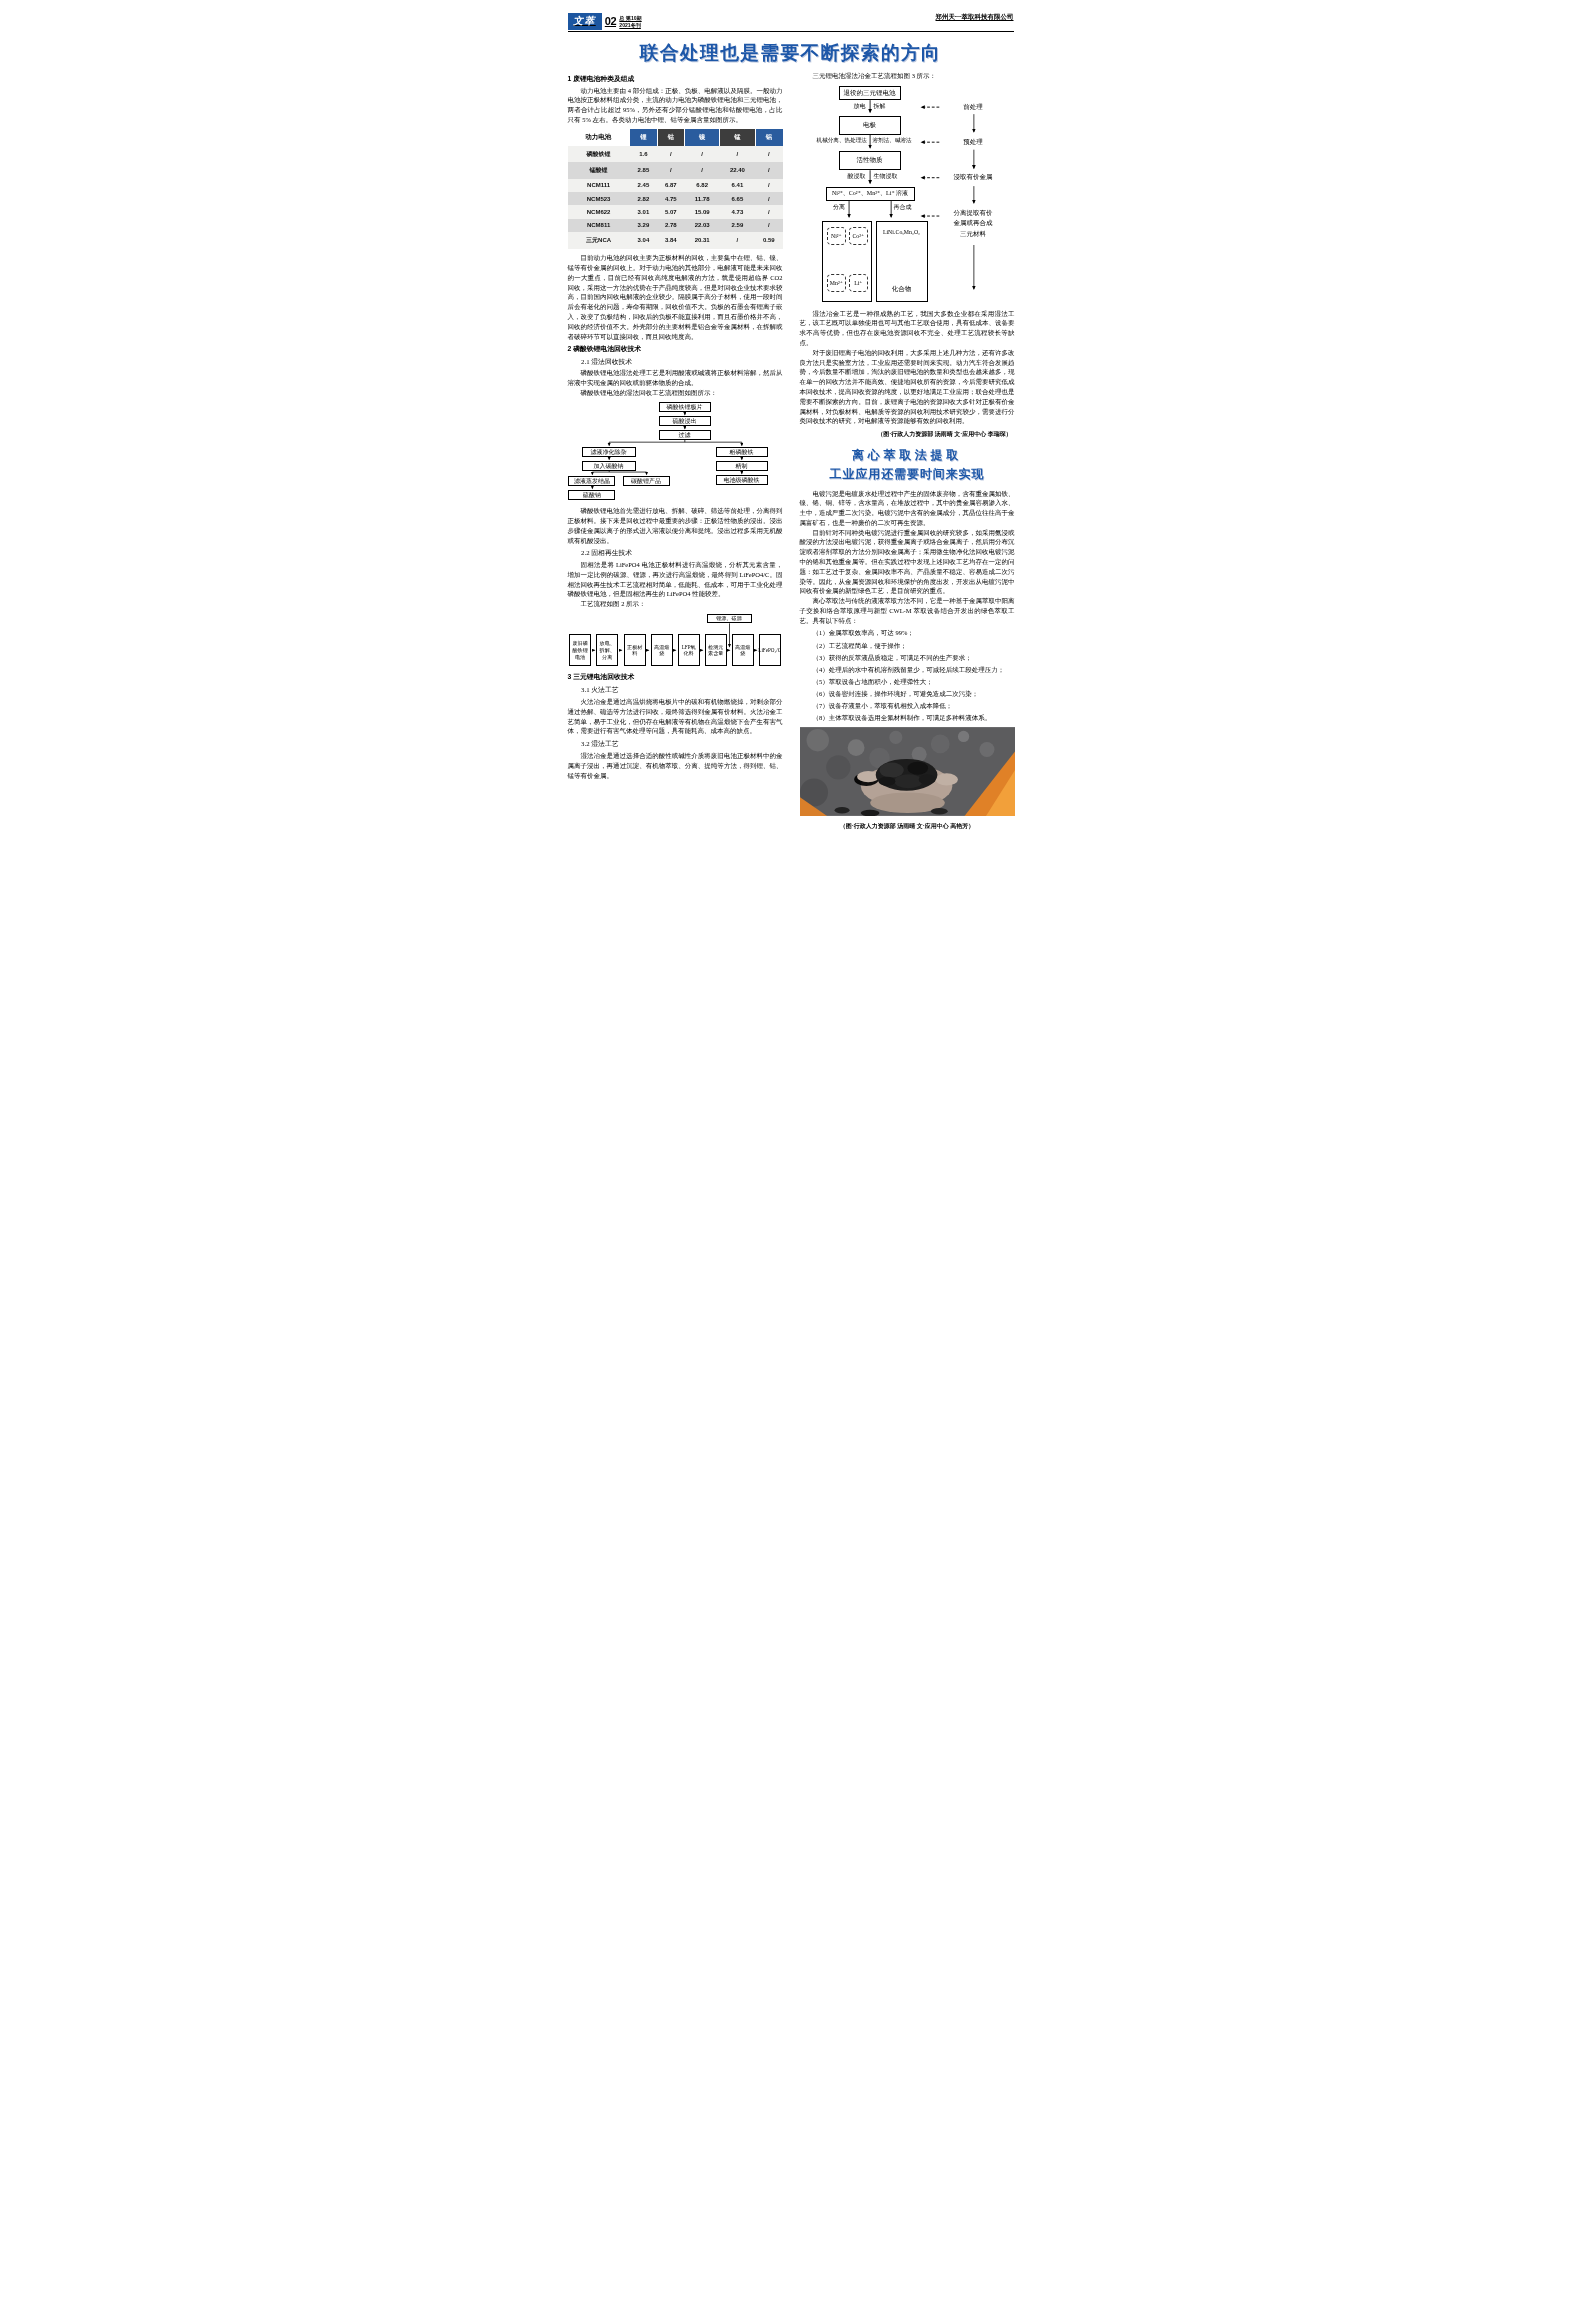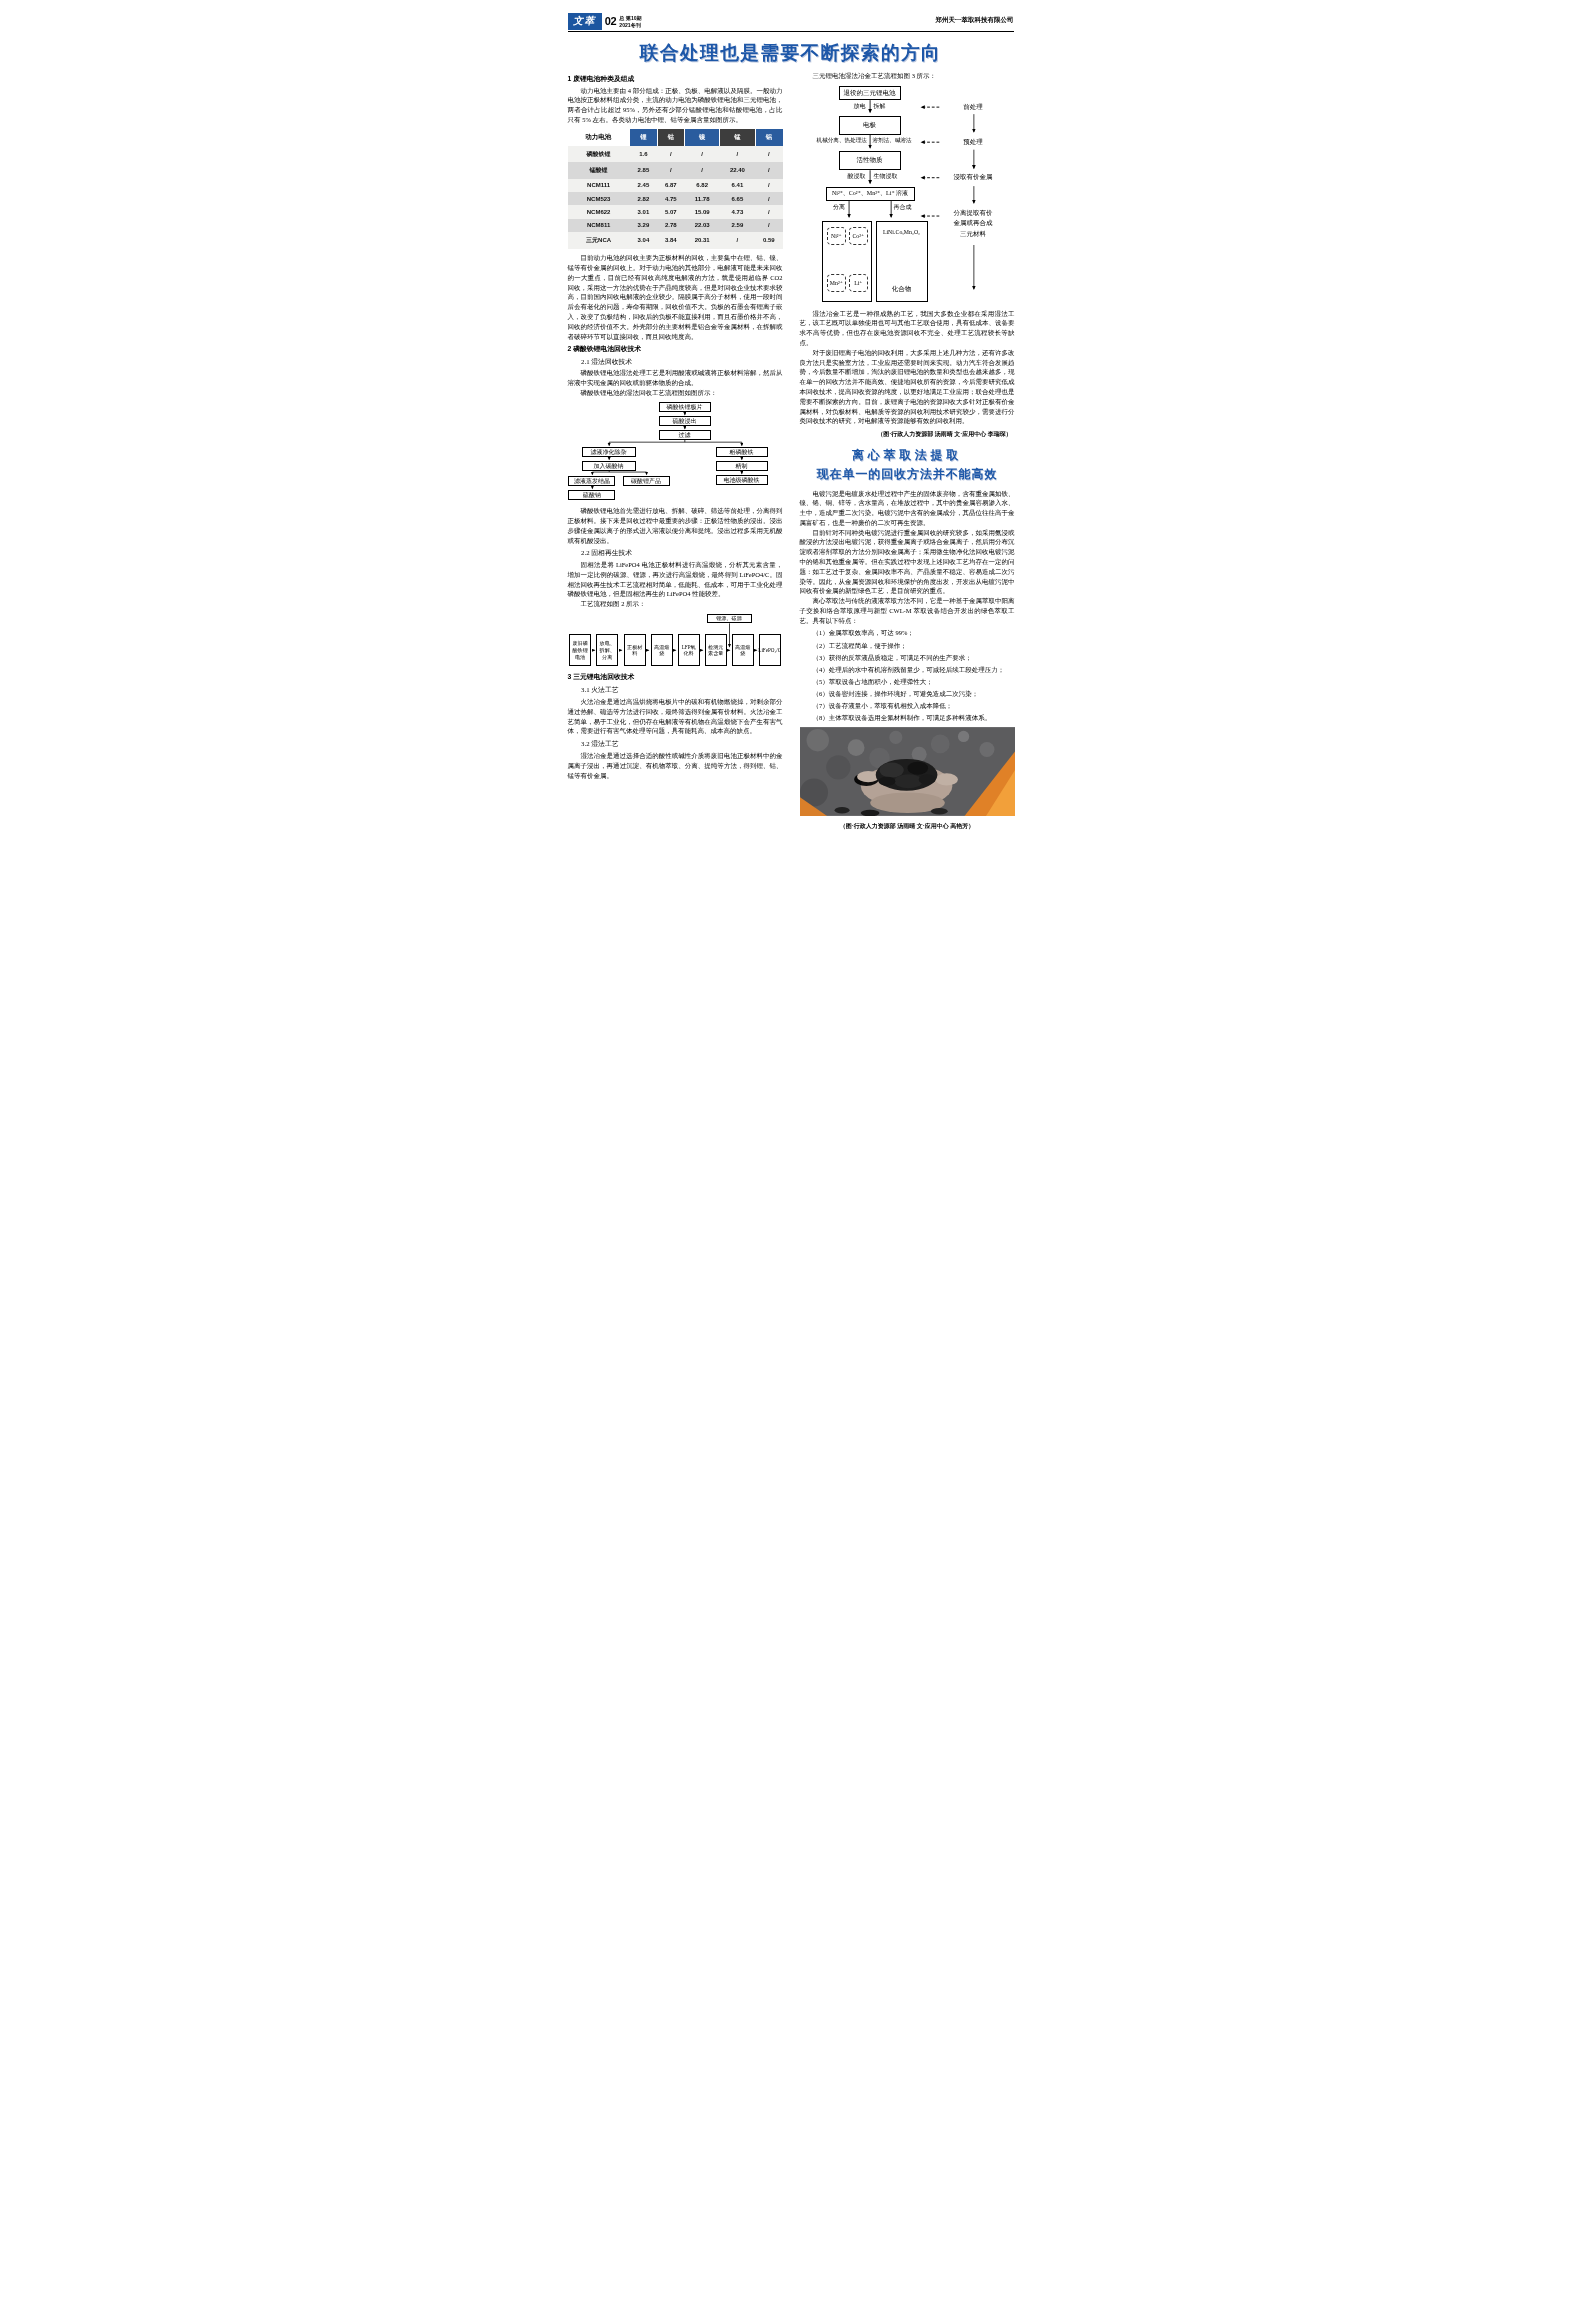--- a/index.html
+++ b/index.html
@@ -2,21 +2,21 @@
 <html style="font-size:7.5px"><head>
 <meta charset="utf-8">
 <style>
   html,body { margin:0; padding:0; background:#ffffff; }
   .page {
     width:524px; min-height:773px; margin:0 auto; background:#fff;
     box-sizing:border-box; padding:13px 35px 14px 43px;
     font-family:"Liberation Serif","DejaVu Serif",serif; color:#000;
   }
   
-  .masthead { display:flex; justify-content:space-between; align-items:center; }
+  .masthead { display:flex; justify-content:space-between; align-items:flex-start;text-decoration:underline; }
   .mast-left { display:flex; align-items:stretch; gap:3.3px; height:17px; }
   .logo-box { width:34px; background:#1c56a0; color:#fff; display:flex; align-items:center; justify-content:center;
     font-size:9.8px; font-weight:bold; font-style:italic; letter-spacing:1.4px; font-family:"DejaVu Serif",serif; }
   .page-num { font-family:"Liberation Sans",sans-serif; font-weight:bold; font-size:11px; line-height:17px; letter-spacing:-0.5px; }
   .issue { display:flex; flex-direction:column; justify-content:center; gap:0.5px;
     font-family:"Liberation Sans",sans-serif; font-weight:bold; font-size:5.1px; line-height:6px; }
   .company { font-size:6.5px; font-weight:bold; padding-bottom:1.9px; }
   .mast-rule { border-bottom:1.4px solid #000; margin-top:1.4px; }
   
   .main-title { text-align:center; color:#1d57a8; font-family:"Liberation Sans",sans-serif; font-weight:bold;
@@ -311,21 +311,21 @@
 金属或再合成
 三元材料</div>
       </div>
 
       <p class="body">湿法冶金工艺是一种很成熟的工艺，我国大多数企业都在采用湿法工艺，该工艺既可以单独使用也可与其他工艺联合使用，具有低成本、设备要求不高等优势，但也存在废电池资源回收不完全、处理工艺流程较长等缺点。</p>
       <p class="body">对于废旧锂离子电池的回收利用，大多采用上述几种方法，还有许多改良方法只是实验室方法，工业应用还需要时间来实现。动力汽车符合发展趋势，今后数量不断增加，淘汰的废旧锂电池的数量和类型也会越来越多，现在单一的回收方法并不能高效、便捷地回收所有的资源，今后需要研究低成本回收技术，提高回收资源的纯度，以更好地满足工业应用；联合处理也是需要不断探索的方向。目前，废锂离子电池的资源回收大多针对正极有价金属材料，对负极材料、电解质等资源的回收利用技术研究较少，需要进行分类回收技术的研究，对电解液等资源能够有效的回收利用。</p>
       <div class="byline">（图·行政人力资源部  汤雨晴  文·应用中心  李瑞琛）</div>
 
       <div class="title2">
         <div class="t2l1">离心萃取法提取</div>
-        <div class="t2l2">现在单一的回收方法并不能高效</div>
+        <div class="t2l2">工业应用还需要时间来实现</div>
       </div>
 
       <p class="body">电镀污泥是电镀废水处理过程中产生的固体废弃物，含有重金属如铁、镍、铬、铜、锌等，含水量高，在堆放过程中，其中的贵金属容易渗入水、土中，造成严重二次污染。电镀污泥中含有的金属成分，其品位往往高于金属富矿石，也是一种廉价的二次可再生资源。</p>
       <p class="body">目前针对不同种类电镀污泥进行重金属回收的研究较多，如采用氨浸或酸浸的方法浸出电镀污泥，获得重金属离子或络合金属离子，然后用分布沉淀或者溶剂萃取的方法分别回收金属离子；采用微生物净化法回收电镀污泥中的铬和其他重金属等。但在实践过程中发现上述回收工艺均存在一定的问题：如工艺过于复杂、金属回收率不高、产品质量不稳定、容易造成二次污染等。因此，从金属资源回收和环境保护的角度出发，开发出从电镀污泥中回收有价金属的新型绿色工艺，是目前研究的重点。</p>
       <p class="body">离心萃取法与传统的液液萃取方法不同，它是一种基于金属萃取中阳离子交换和络合萃取原理与新型 CWL-M 萃取设备结合开发出的绿色萃取工艺。具有以下特点：</p>
 
       <div class="feat">（1）金属萃取效率高，可达 99%；</div>
       <div class="feat">（2）工艺流程简单，便于操作；</div>
       <div class="feat">（3）获得的反萃液品质稳定，可满足不同的生产要求；</div>
       <div class="feat">（4）处理后的水中有机溶剂残留量少，可减轻后续工段处理压力；</div>

